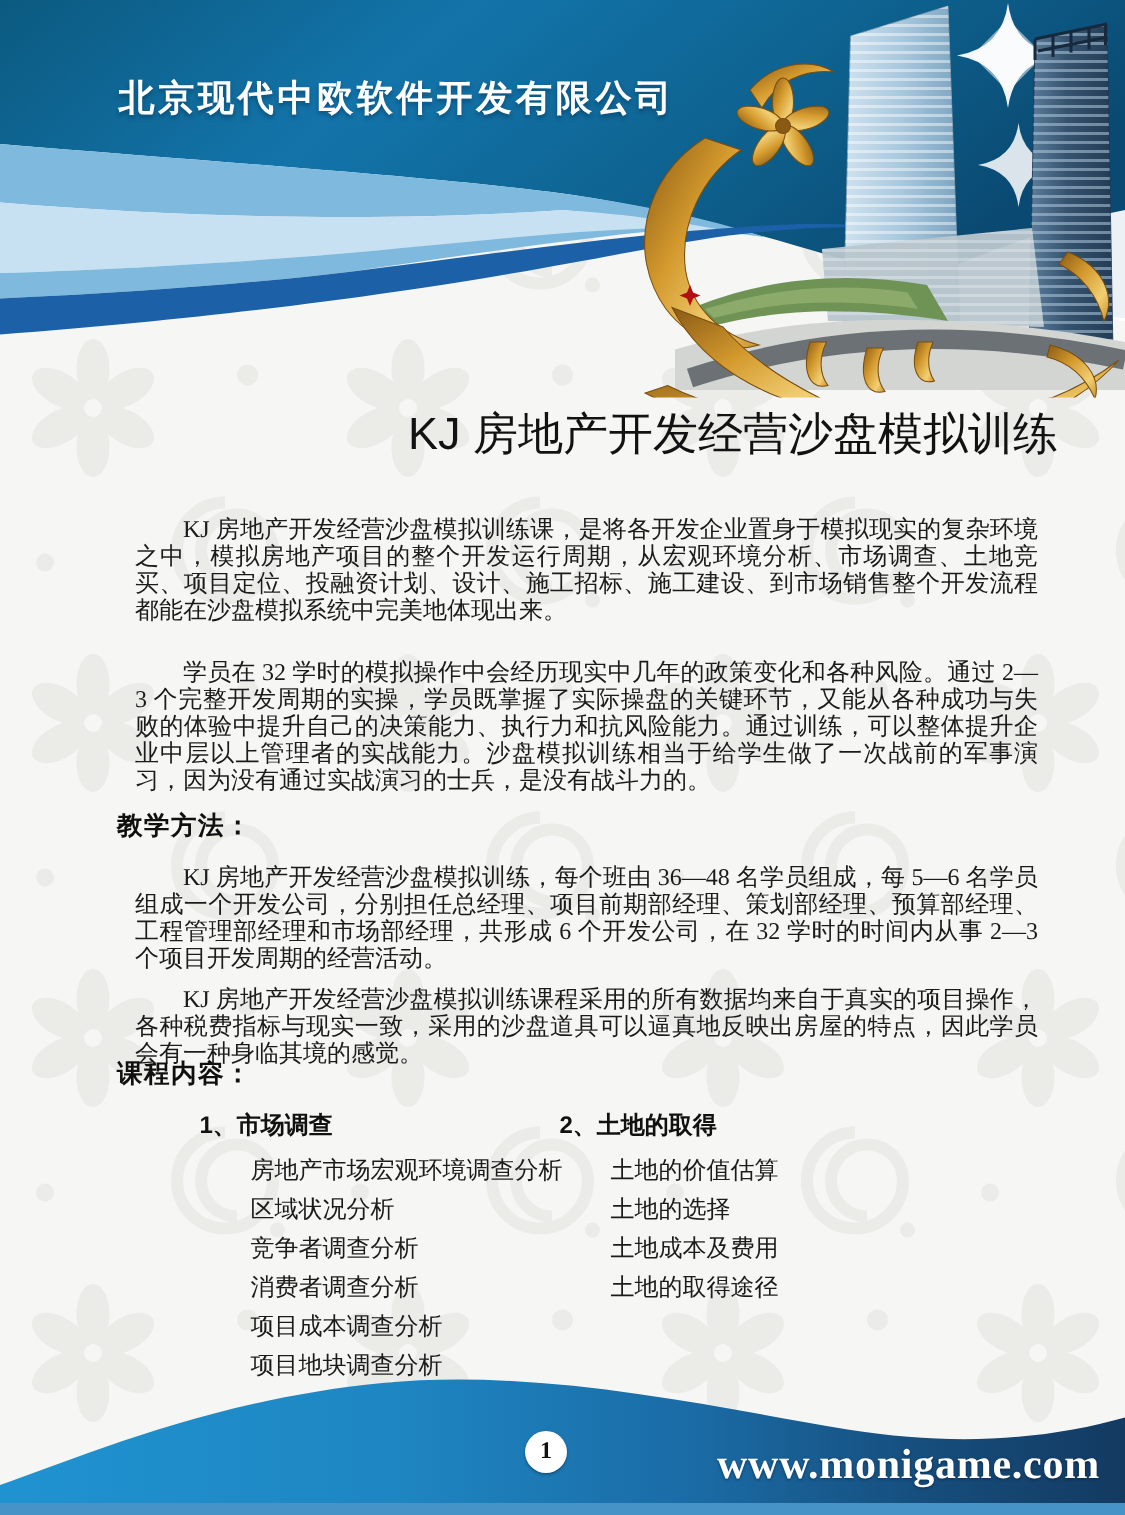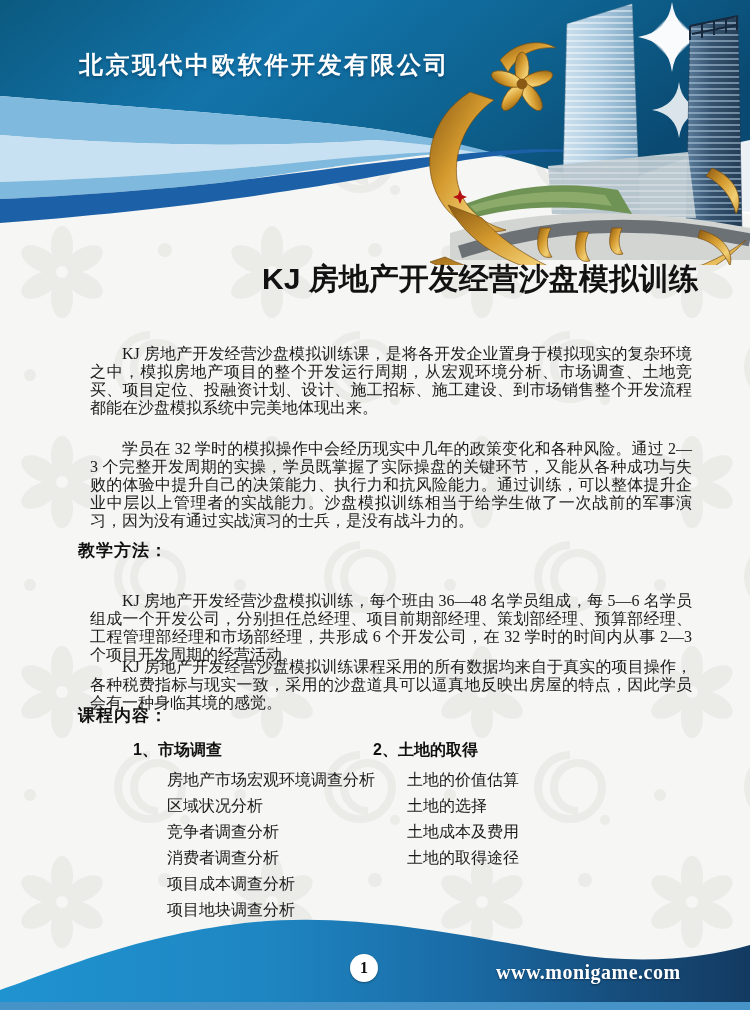--- a/index.html
+++ b/index.html
@@ -12,31 +12,31 @@
   .bg-pattern{position:absolute;left:0;top:0;z-index:0;}
   .header-art{position:absolute;left:0;top:0;z-index:1;}
   .footer-art{position:absolute;left:0;top:895px;z-index:1;}
   .company-name{
     position:absolute;left:79px;top:49px;z-index:3;
     font-size:24px;font-weight:bold;color:#ffffff;letter-spacing:2.5px;
     text-shadow:0 2px 3px rgba(0,40,70,.45);
     font-family:"Liberation Sans",sans-serif;white-space:nowrap;
   }
   .doc-title{
-    position:absolute;left:262px;top:259px;z-index:3;margin:0;
-    font-size:30px;font-weight:bold;color:#121212;letter-spacing:0px;
+    position:absolute;left:262px;top:259px;z-index:3;margin:10px;
+    font-size:30px;font-weight:normal;color:#121212;letter-spacing:0px;
     font-family:"Liberation Sans",sans-serif;white-space:nowrap;
   }
   .para{
     position:absolute;left:78px;width:602px;z-index:2;margin:12px;
     font-family:"Liberation Serif",serif;
     font-size:16px;line-height:18px;color:#1b1b1b;
     text-align:justify;text-indent:2em;
   }
-  .p1{top:333px;} .p2{top:428px;} .p3{top:580px;} .p4{top:646px;}
+  .p1{top:333px;} .p2{top:428px;} .p3{top:565px;} .p4{top:646px;}
   .sec-heading{
     position:absolute;left:78px;z-index:2;margin:0;
     font-size:17px;font-weight:bold;color:#101010;
     font-family:"Liberation Sans",sans-serif;letter-spacing:1px;
   }
   .h-teach{top:539px;} .h-course{top:704px;}
   .course-col{position:absolute;z-index:2;}
   .col-1{left:133px;top:740px;} .col-2{left:373px;top:740px;}
   .col-title{
     font-size:16px;font-weight:bold;color:#111;margin:0 0 7px 0;
@@ -49,23 +49,23 @@
   }
   .page-num{
     position:absolute;left:350px;top:954px;width:28px;height:28px;z-index:3;
     background:#ffffff;border-radius:50%;
     box-shadow:0 1px 2px rgba(0,0,0,.35);
     text-align:center;line-height:28px;
     font-size:16px;font-weight:bold;color:#111;
     font-family:"Liberation Serif",serif;
   }
   .site-url{
-    position:absolute;left:496px;top:961px;z-index:3;
+    position:absolute;left:478px;top:961px;z-index:3;
     font-family:"Liberation Serif",serif;
-    font-size:20px;font-weight:bold;color:#ffffff;letter-spacing:.5px;
+    font-size:28px;font-weight:bold;color:#ffffff;letter-spacing:.5px;
     text-shadow:0 1px 2px rgba(0,10,30,.5);white-space:nowrap;
   }
 </style>
 </head>
 <body>
 
 <div class="page">
 
   <svg class="bg-pattern" width="750" height="1010">
     <defs>

